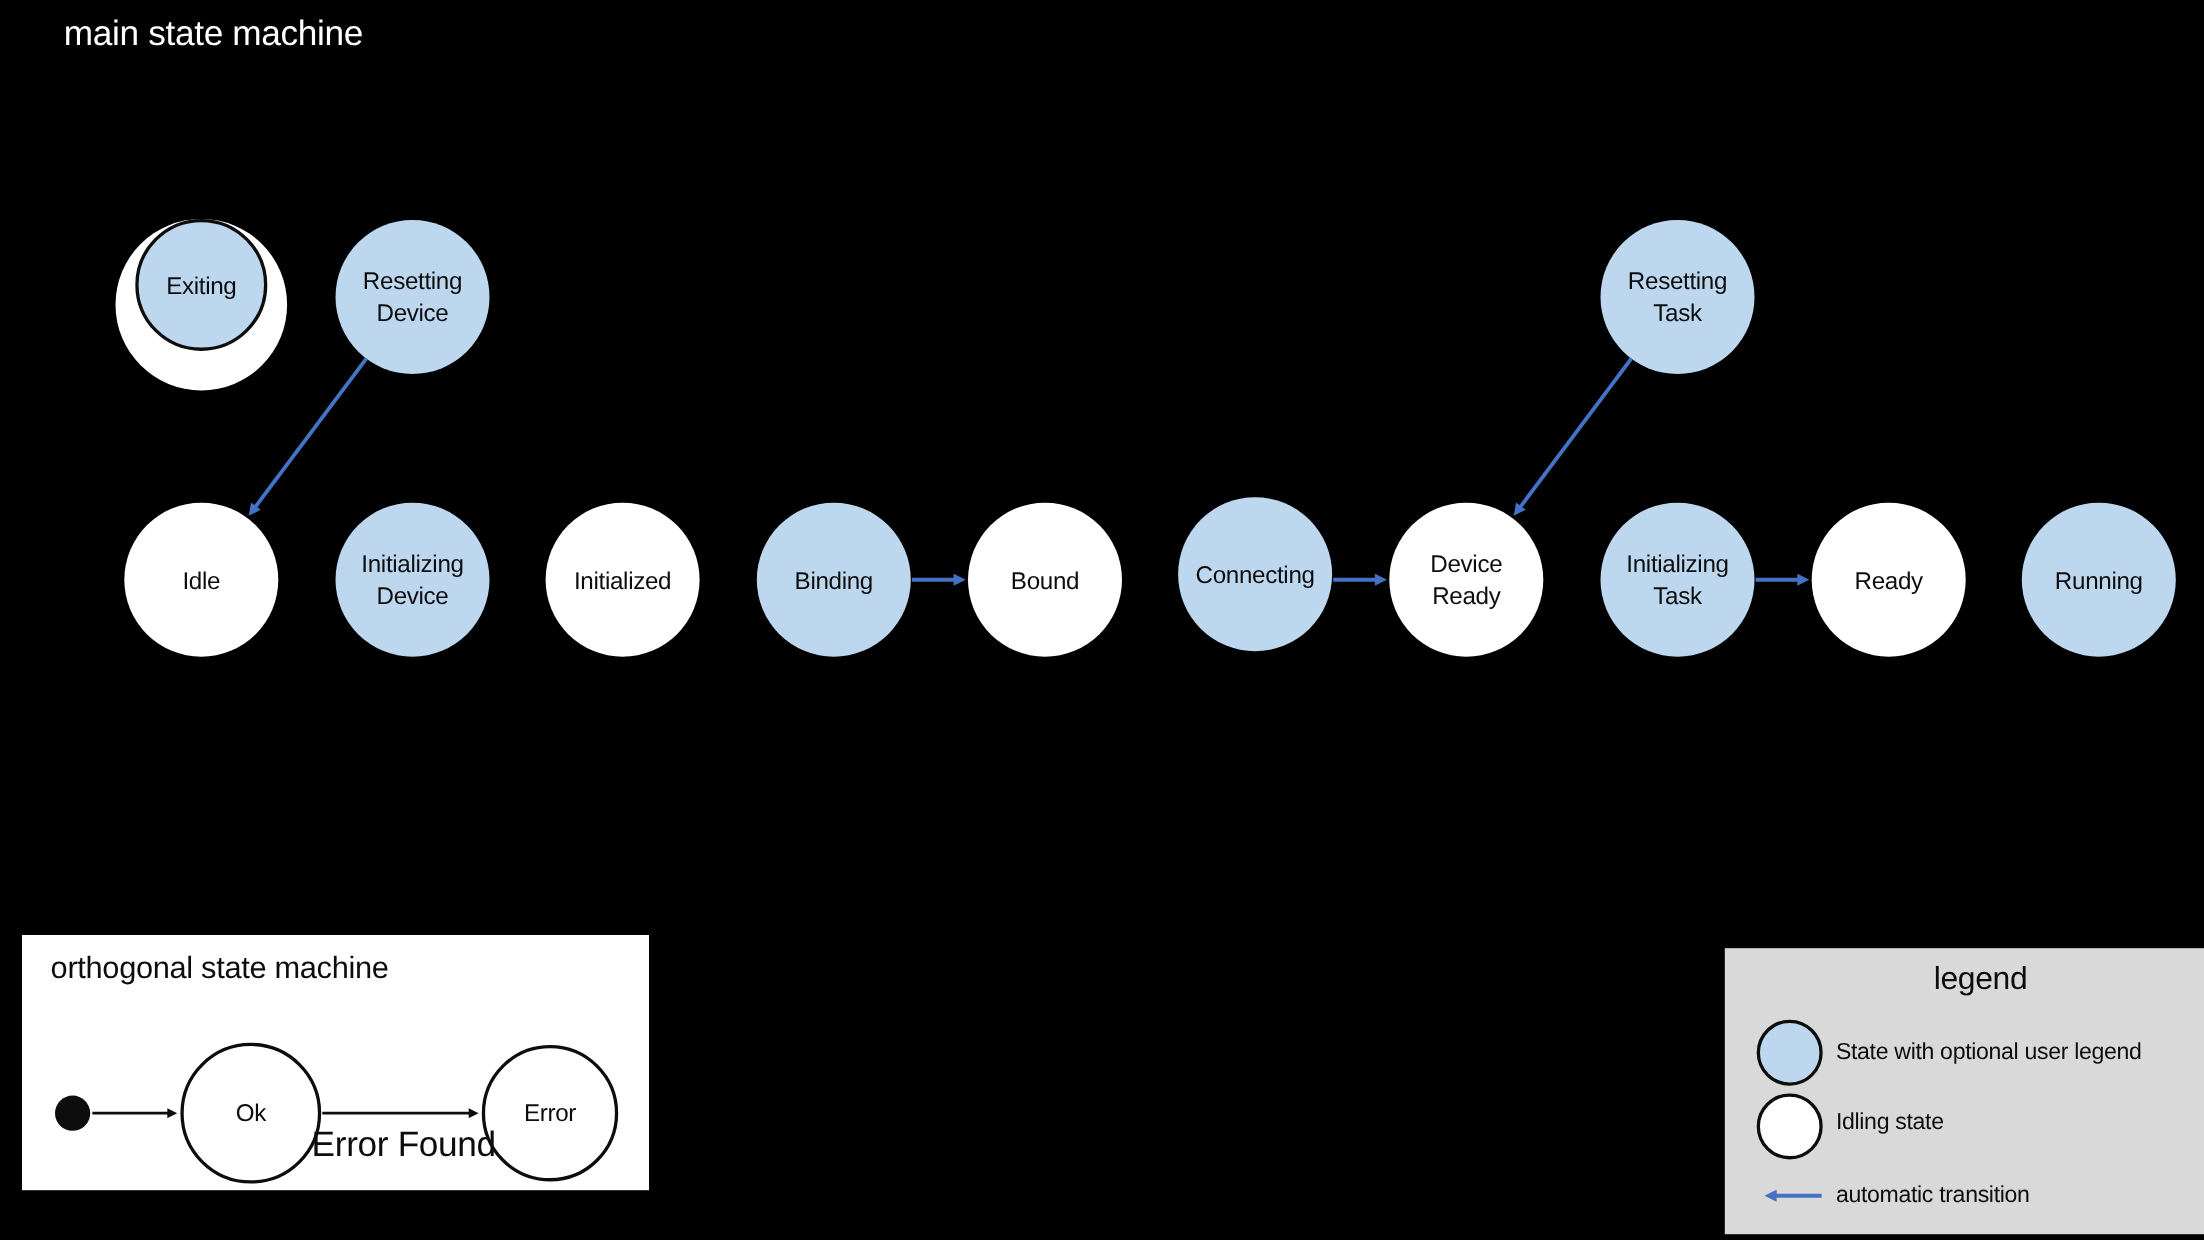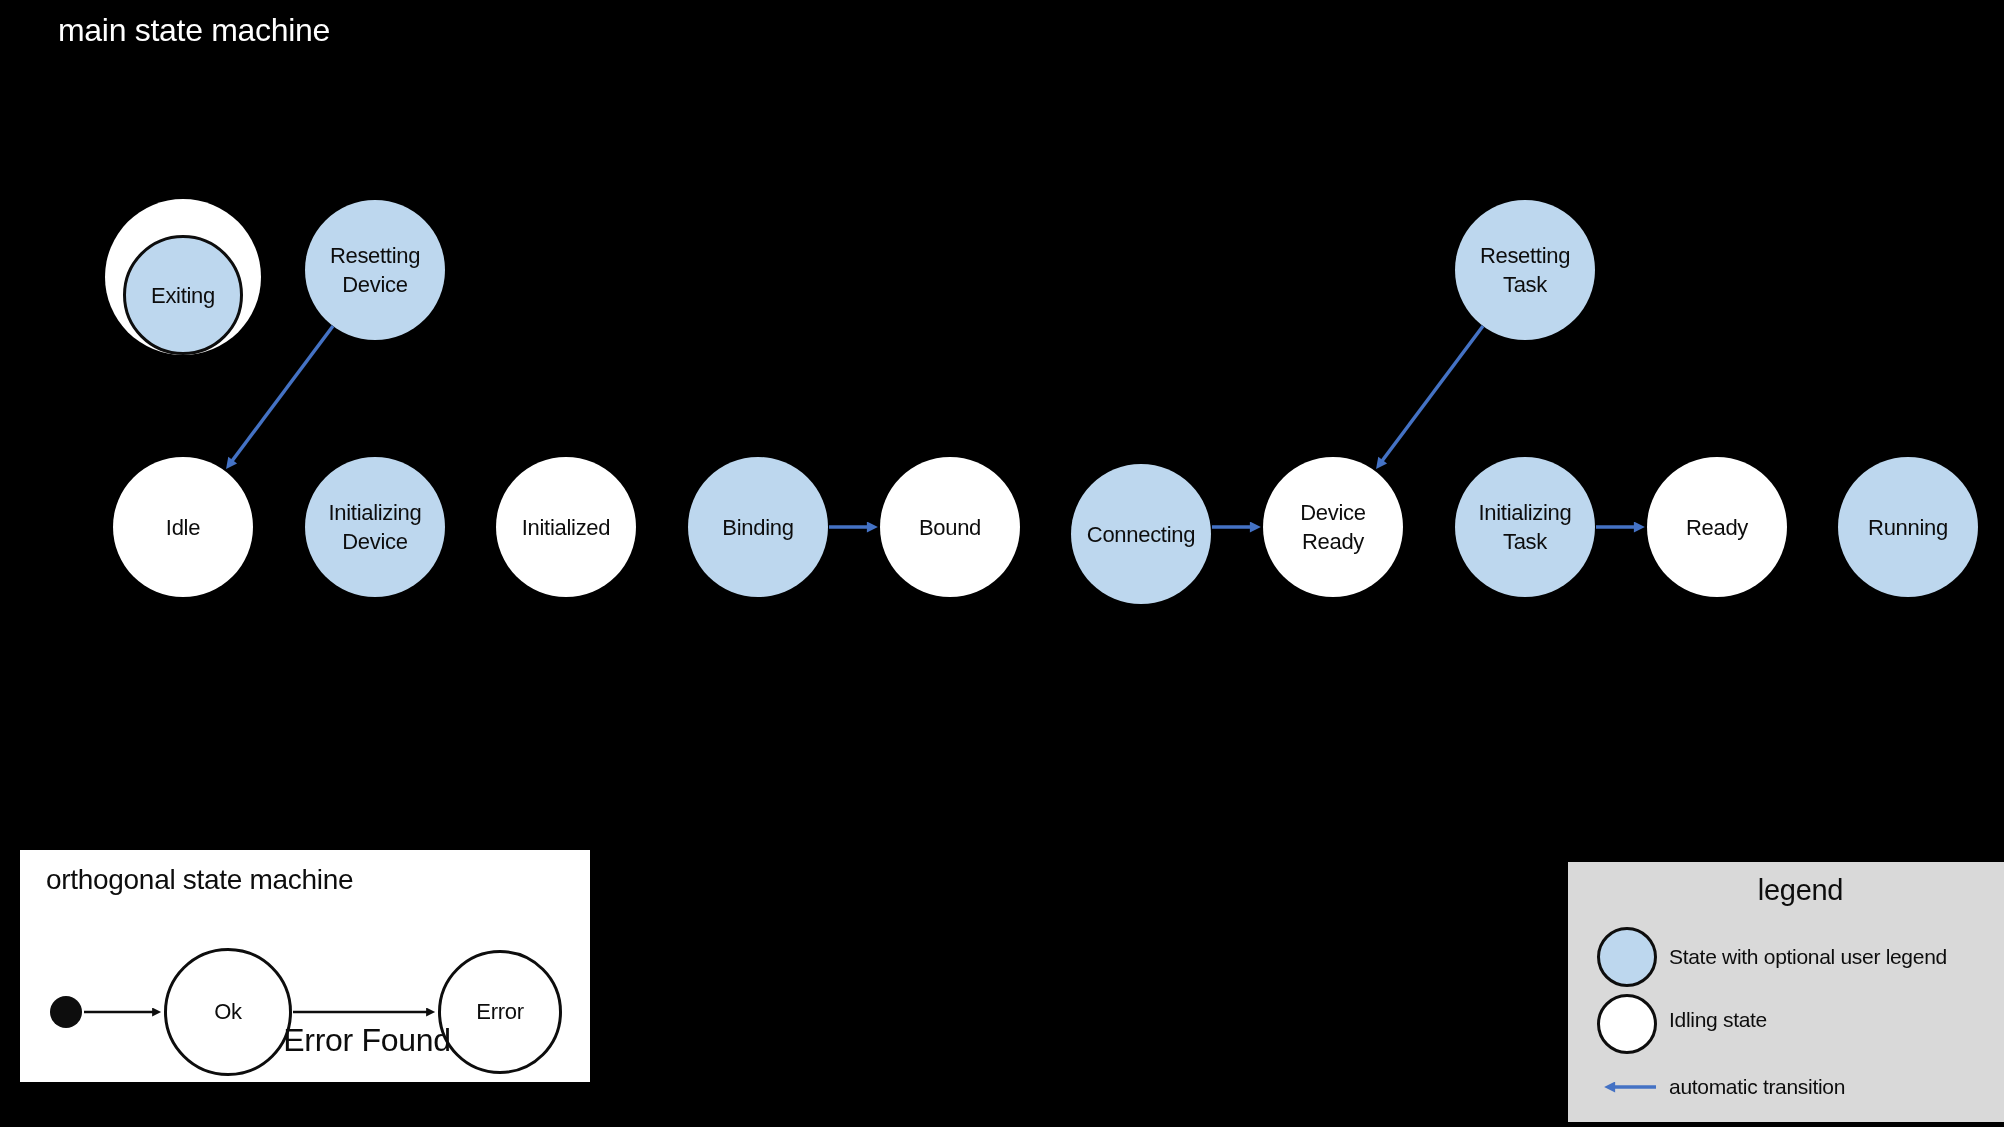--- a/index.html
+++ b/index.html
@@ -28,21 +28,21 @@
     display:flex;align-items:center;justify-content:center;
     text-align:center;white-space:pre-line;
     font-size:22px;line-height:29px;color:var(--label-text);
     letter-spacing:-0.3px;
   }
   .state.handler{background:var(--handler-state-fill);}
   .state.idling{background:var(--idling-state-fill);}
   .final-state{
     position:absolute;width:156px;height:156px;border-radius:50%;
     background:var(--panel-white);
-    display:flex;align-items:flex-end;justify-content:center;
+    display:flex;align-items:flex-start;justify-content:center;
   }
   .final-state .state.inner{
     position:static;width:120px;height:120px;box-sizing:border-box;
     border:3px solid var(--state-outline);
   }
   .arrow-layer{position:absolute;left:0;top:0;pointer-events:none;z-index:6;}
   .tr-blue{stroke:var(--transition-blue);stroke-width:3.5;}
   .tr-black{stroke:var(--state-outline);stroke-width:2.5;}
   .mhead-blue{fill:var(--transition-blue);}
   .mhead-black{fill:var(--state-outline);}
@@ -109,21 +109,21 @@
 Device</div>
   <div class="state handler" style="left:1455px;top:200px">Resetting
 Task</div>
 
   <div class="state idling" style="left:113px;top:457px">Idle</div>
   <div class="state handler" style="left:305px;top:457px">Initializing
 Device</div>
   <div class="state idling" style="left:496px;top:457px">Initialized</div>
   <div class="state idling" style="left:880px;top:457px">Bound</div>
   <div class="state handler" style="left:688px;top:457px">Binding</div>
-  <div class="state handler" style="left:1071px;top:464px">Connecting</div>
+  <div class="state handler" style="left:1071px;top:452px">Connecting</div>
   <div class="state idling" style="left:1263px;top:457px">Device
 Ready</div>
   <div class="state handler" style="left:1455px;top:457px">Initializing
 Task</div>
   <div class="state idling" style="left:1647px;top:457px">Ready</div>
   <div class="state handler" style="left:1838px;top:457px">Running</div>
 
   <div class="ortho-box">
     <div class="ortho-title">orthogonal state machine</div>
     <div class="initial-dot"></div>

